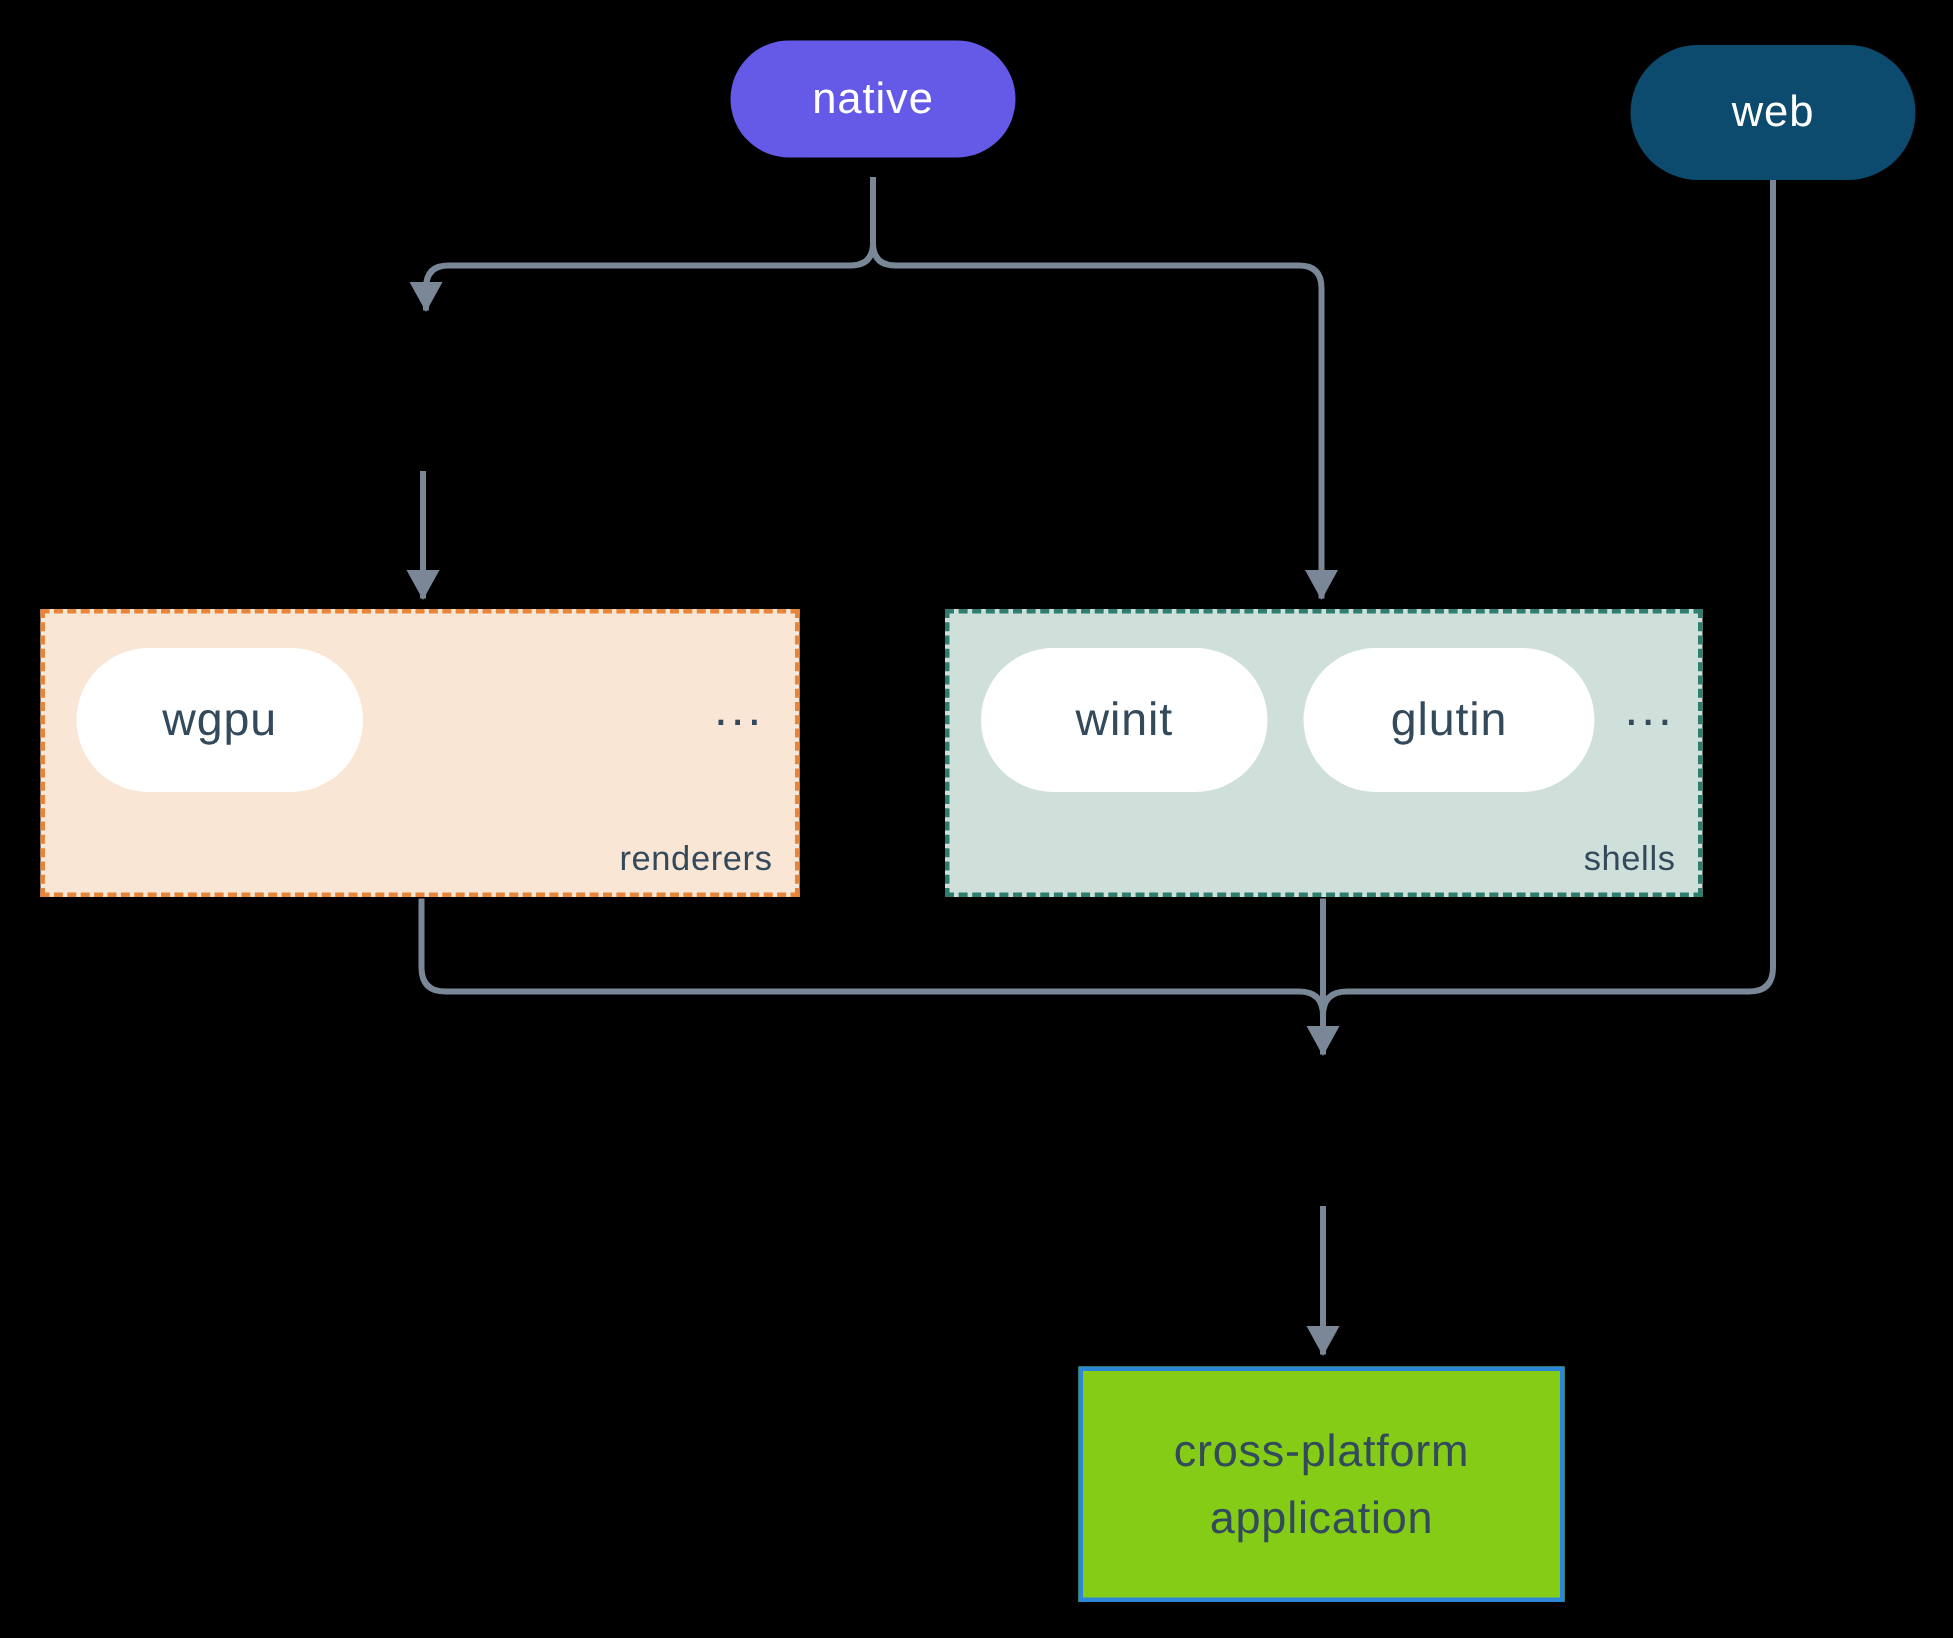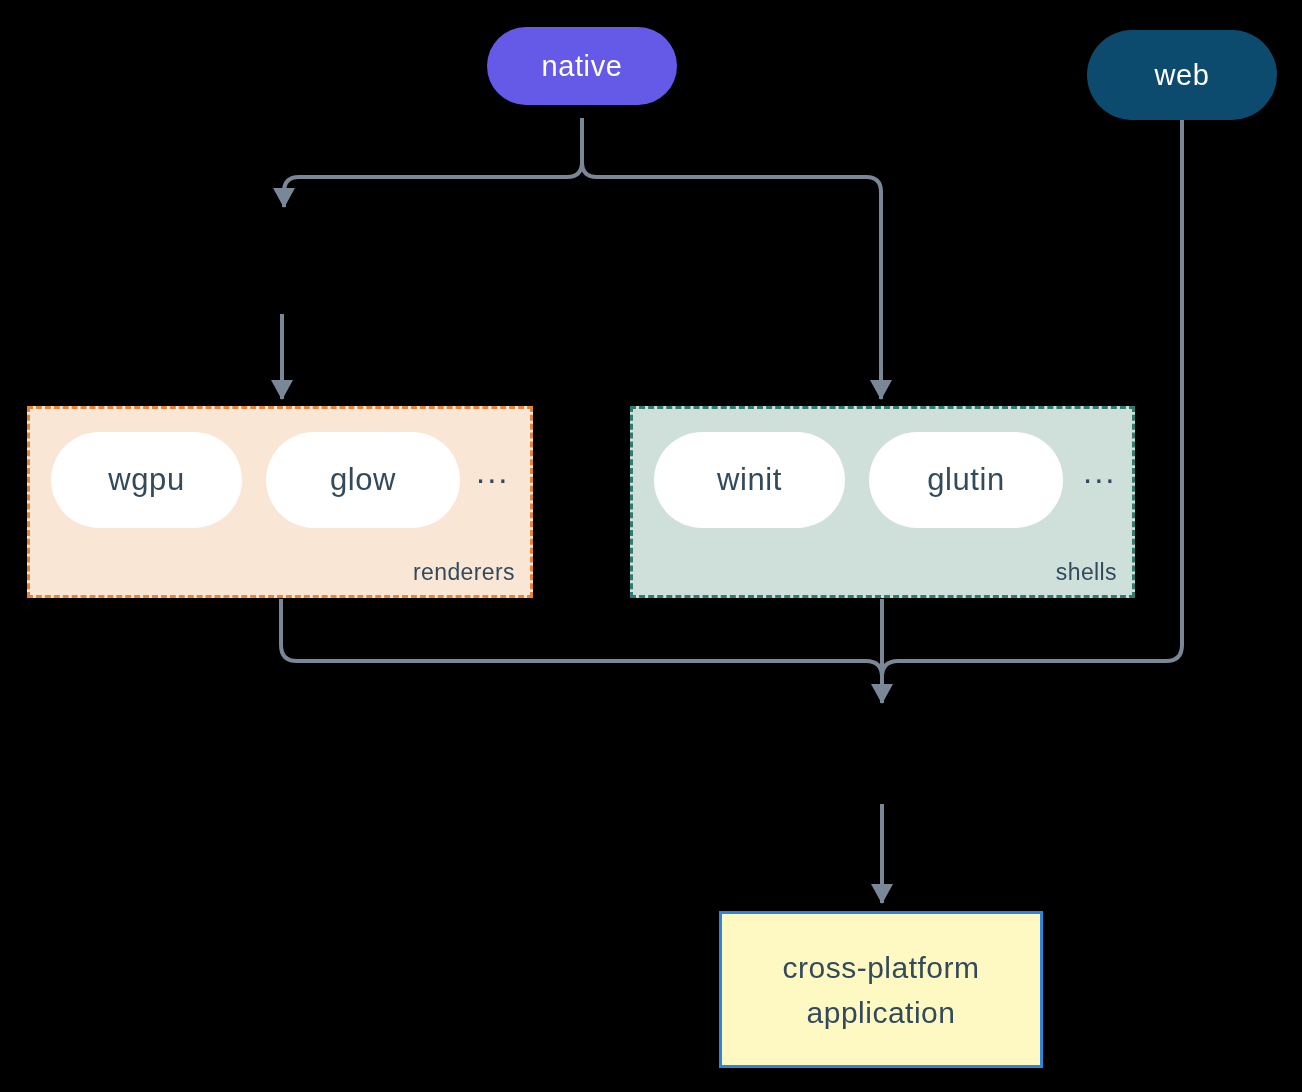--- a/index.html
+++ b/index.html
@@ -26,21 +26,21 @@
     font-size:31px;letter-spacing:.6px;
   }
   .ip-1{left:21px;width:191px;}
   .ip-2{left:236px;width:194px;}
   .ellipsis{position:absolute;top:44px;font-size:33px;color:#334A5C;letter-spacing:2px;font-weight:500;}
   .ellipsis-renderers{left:446px;}
   .ellipsis-shells{left:450px;}
   .group-label{position:absolute;right:15px;bottom:9px;font-size:23px;color:#334A5C;letter-spacing:.4px;margin-left:12px;}
   .app-box{
     position:absolute;left:719px;top:911px;width:324px;height:157px;box-sizing:border-box;
-    background:#fef9c3;border:3px solid #2C87D8;color:#334A5C;
+    background:#84cc16;border:3px solid #2C87D8;color:#334A5C;
     display:flex;flex-direction:column;align-items:center;justify-content:center;
     font-size:30px;line-height:1.5;letter-spacing:.5px;
   }
 </style>
 </head>
 <body>
 
 <div class="canvas">
 
   <svg class="edges" viewBox="0 0 1302 1092" xmlns="http://www.w3.org/2000/svg">
@@ -58,21 +58,20 @@
     <path class="edge" d="M 882 804 L 882 903" marker-end="url(#arrow)"></path>
   </svg>
 
   <div class="pill pill-native">native</div>
 
   <div class="pill pill-web">web</div>
 
 
   <div class="group group-renderers">
     <div class="inner-pill ip-1">wgpu</div>
-    <div class="inner-pill ip-2">glow</div>
     <div class="ellipsis ellipsis-renderers">...</div>
     <div class="group-label">renderers</div>
   </div>
 
   <div class="group group-shells">
     <div class="inner-pill ip-1">winit</div>
     <div class="inner-pill ip-2">glutin</div>
     <div class="ellipsis ellipsis-shells">...</div>
     <div class="group-label">shells</div>
   </div>

